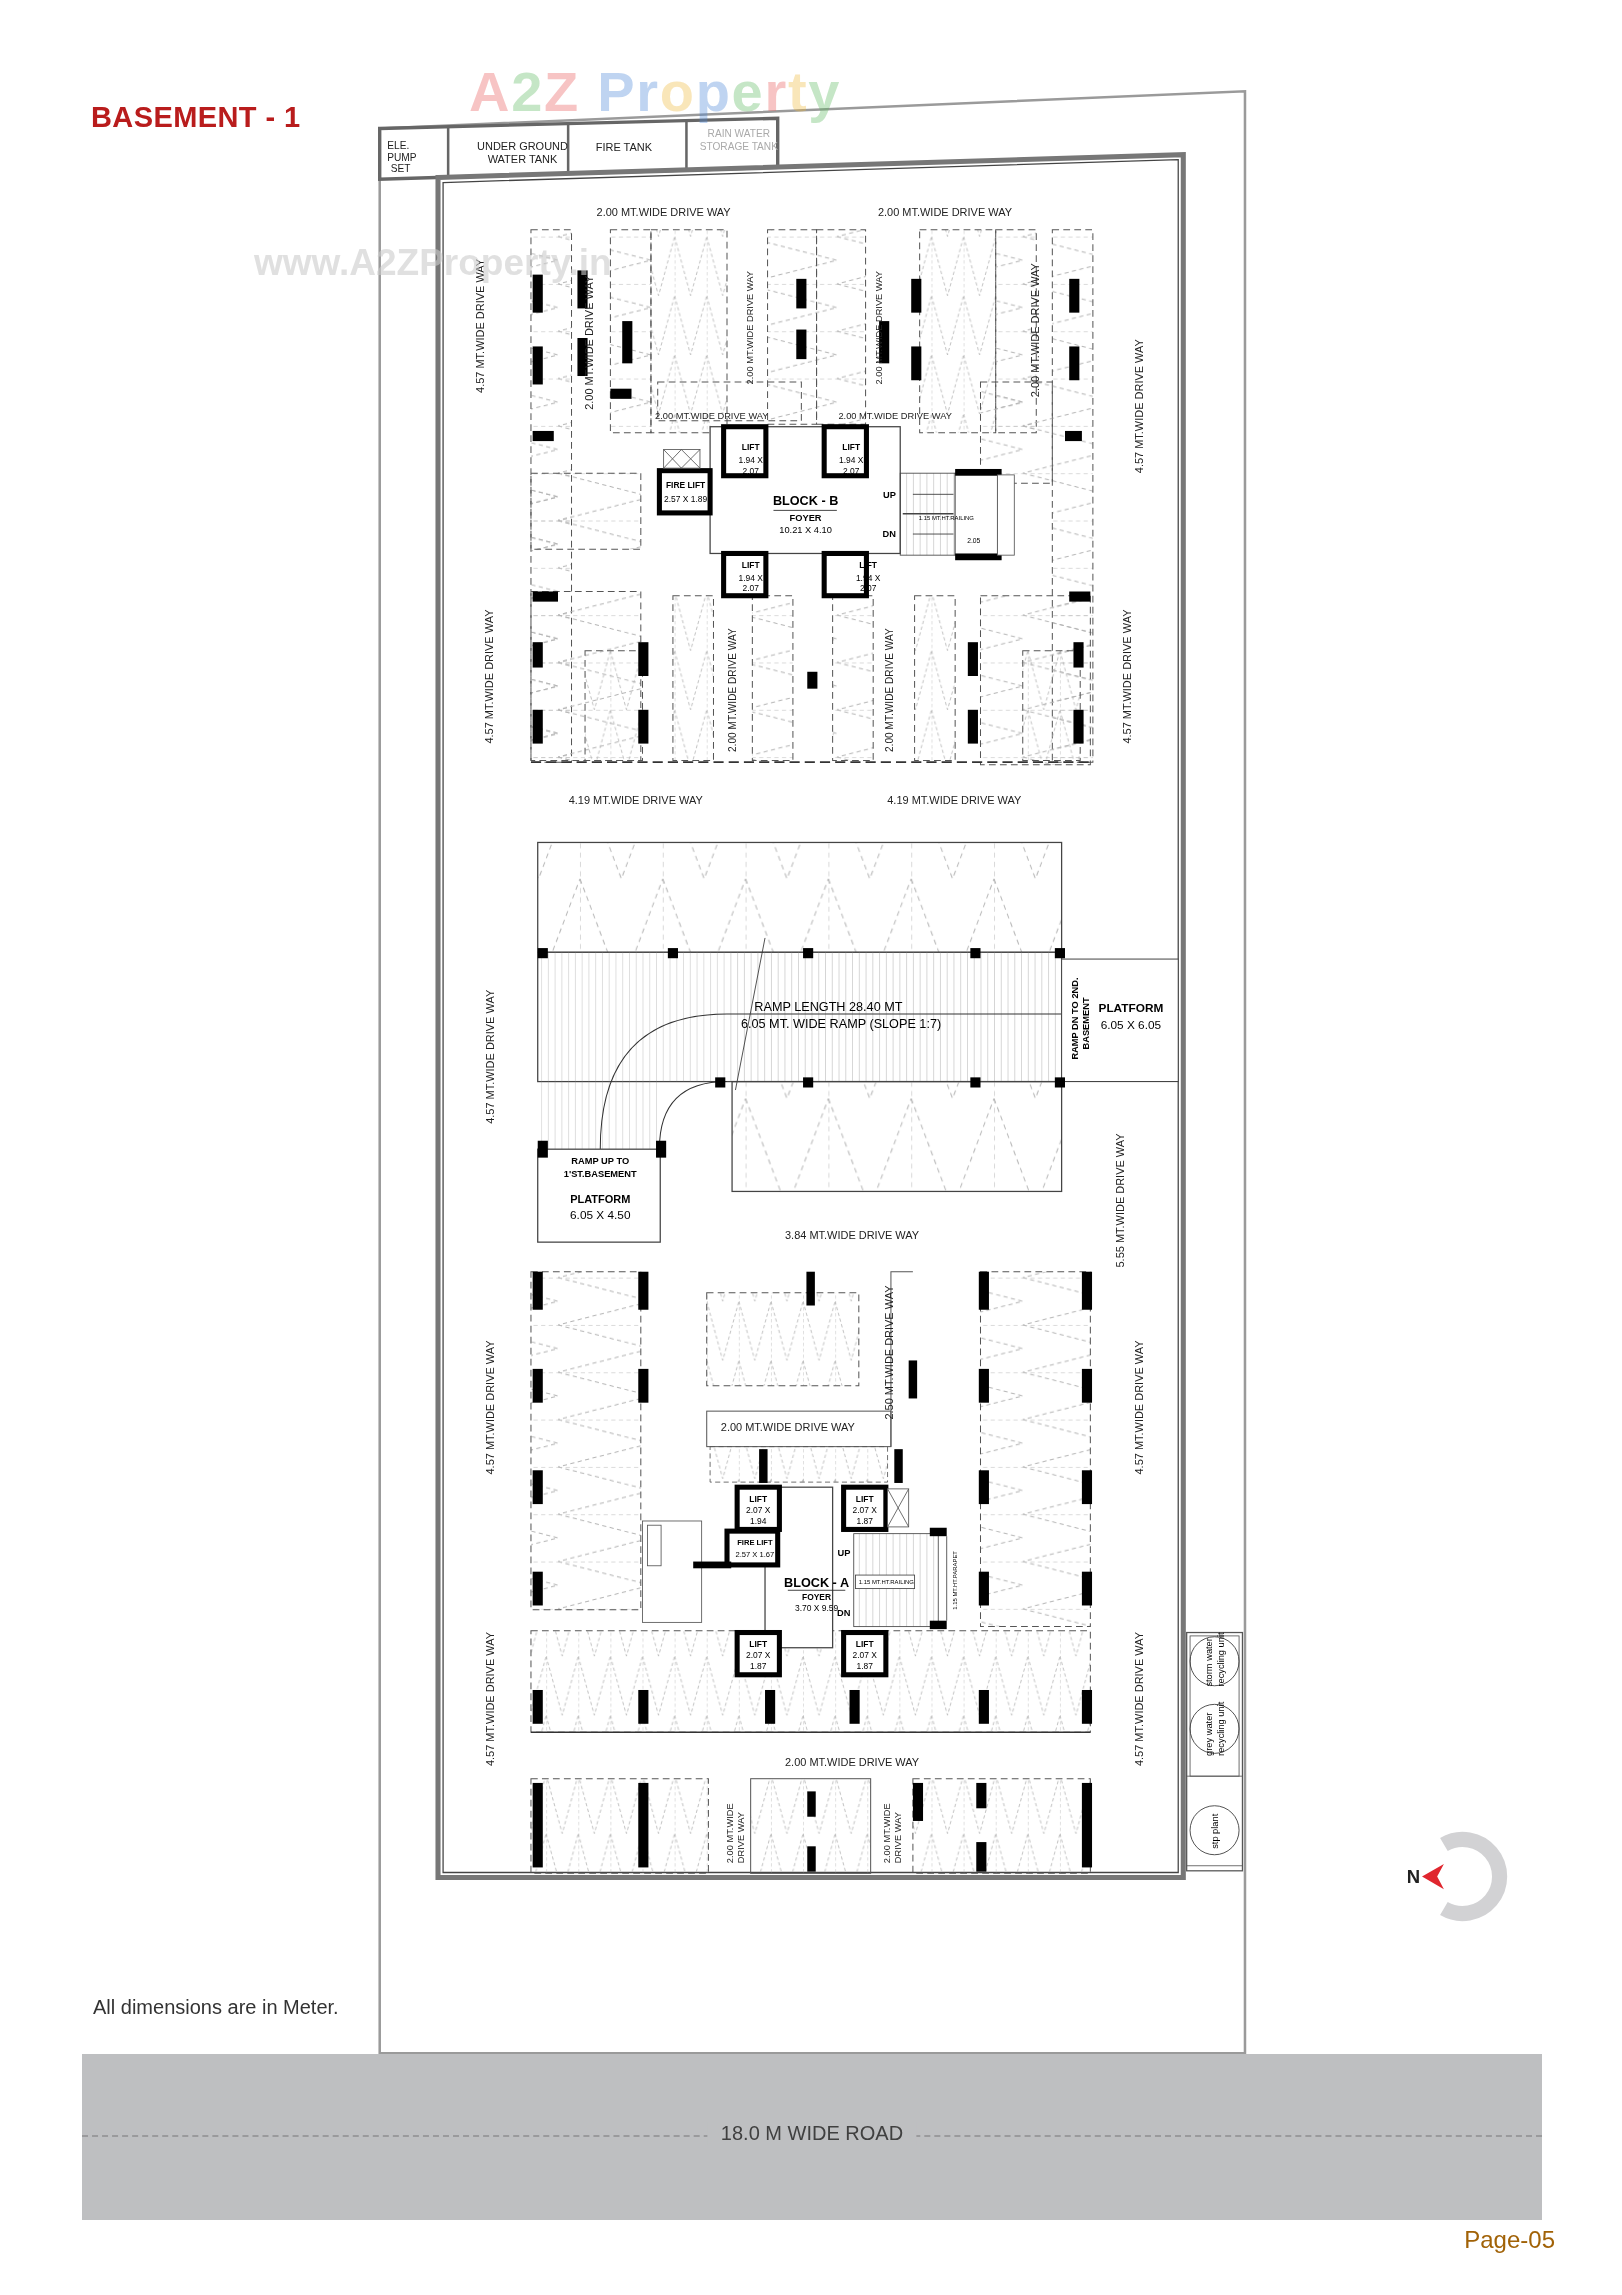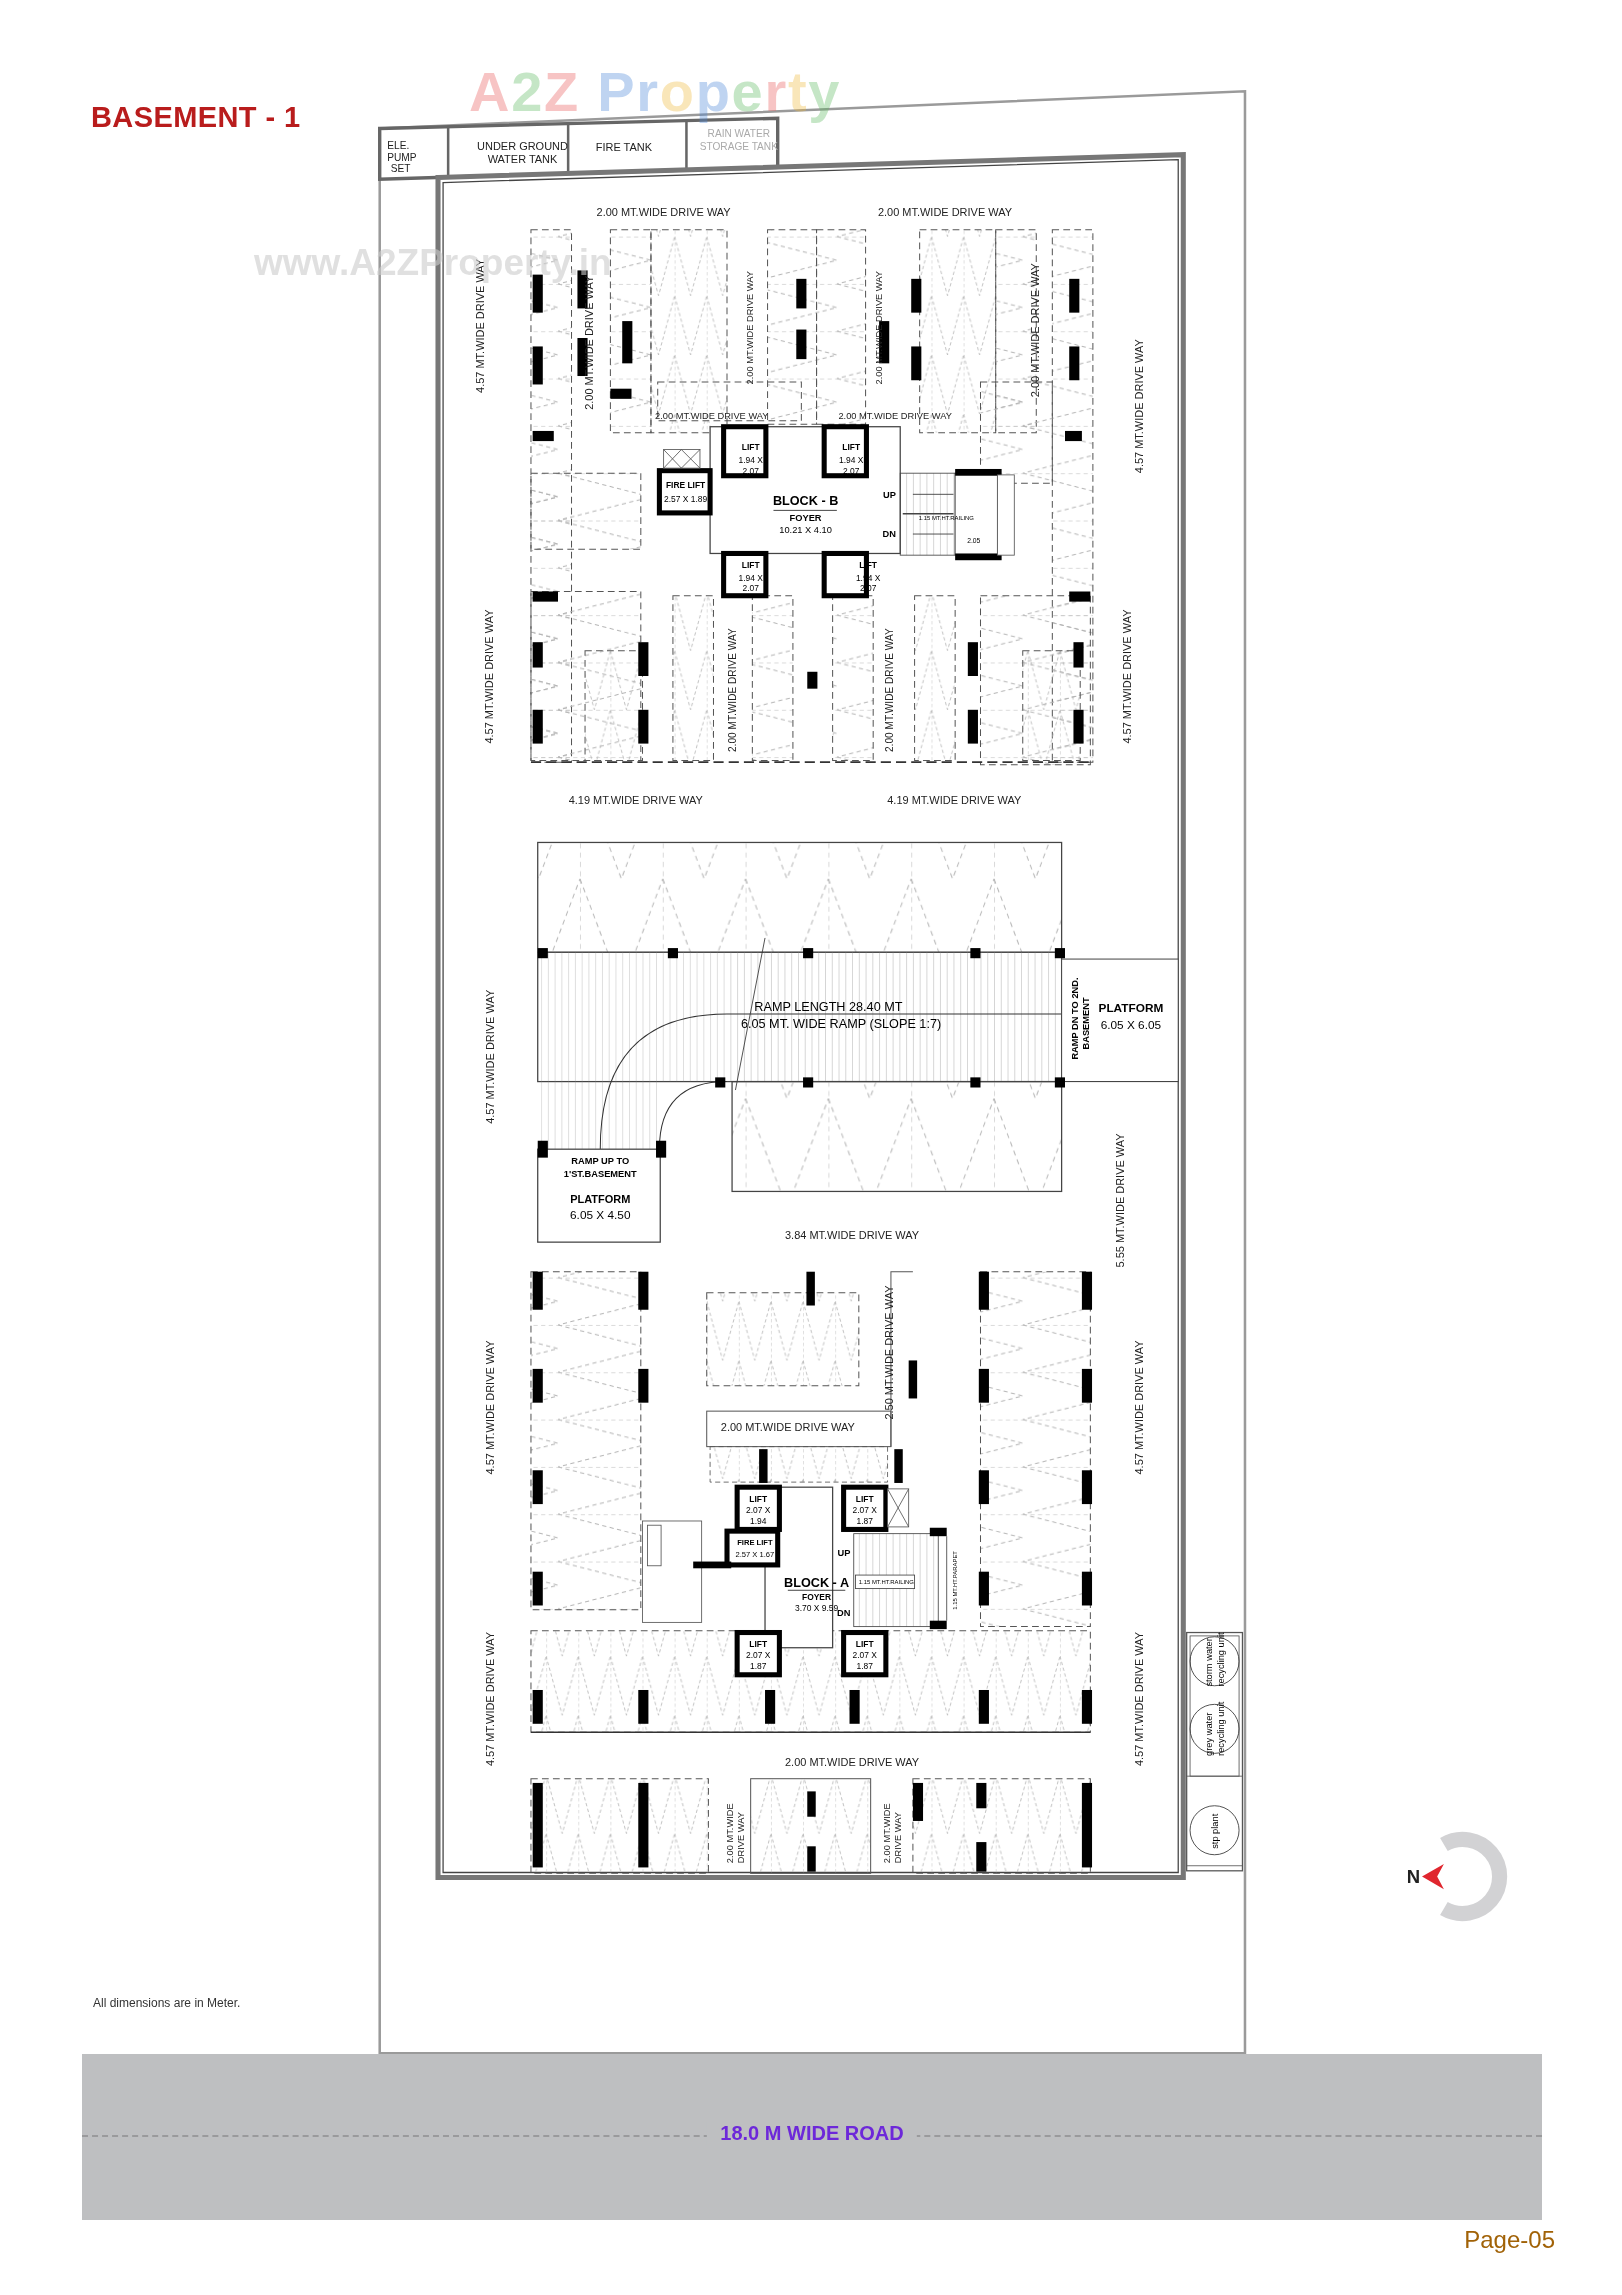--- a/index.html
+++ b/index.html
@@ -1,26 +1,26 @@
 <!DOCTYPE html>
 <html style="font-size:13.5px"><head>
 <meta charset="utf-8">
 <style>
   html, body { margin:0; padding:0; background:#ffffff; }
   body { width:1623px; height:2295px; position:relative; overflow:hidden; font-family:"Liberation Sans", "DejaVu Sans", sans-serif; }
   .abs { position:absolute; }
   #title { left:91px; top:101px; font-size:29px; font-weight:bold; color:#b91c1c; letter-spacing:0.4px; }
-  #note { left:93px; top:1996px; font-size:12px; color:#333333;text-align:center; }
+  #note { left:93px; top:1996px; font-size:20px; color:#333333;text-align:center; }
   #page-num { right:68px; top:2226px; font-size:24px; color:#a16207; }
   #watermark { left:469px; top:59px; font-size:56px; font-weight:bold; letter-spacing:1.7px; opacity:0.35; white-space:nowrap; }
   #watermark span { display:inline-block; }
   #watermark-url { left:254px; top:242px; font-size:37px; color:#cccccc; opacity:0.6; white-space:nowrap;font-weight:bold; }
   #road { left:82px; top:2054px; width:1460px; height:166px; background:#bebfc1; }
   #road-line { left:0; right:0; top:81px; border-top:2.5px dashed #9a9a9c; }
-  #road-label { left:50%; top:68px; transform:translateX(-50%); background:#bebfc1; padding:0 13.5px; font-size:20px; font-weight:bold; color:#6d28d9; white-space:nowrap; }
+  #road-label { left:50%; top:68px; transform:translateX(-50%); background:#bebfc1; padding:0 13.5px; font-size:20px; font-weight:normal; color:#404040; white-space:nowrap; }
   svg text { font-family:"Liberation Sans", "DejaVu Sans", sans-serif; }
   #plan { position:absolute; left:0; top:0; }
   #compass { left:1395px; top:1826px; width:118px; height:101px; }
 </style>
 </head>
 <body>
 
 <div id="title" class="abs">BASEMENT - 1</div>
 
 <svg id="plan" width="1623" height="2295" viewBox="0 0 1920 2716">

